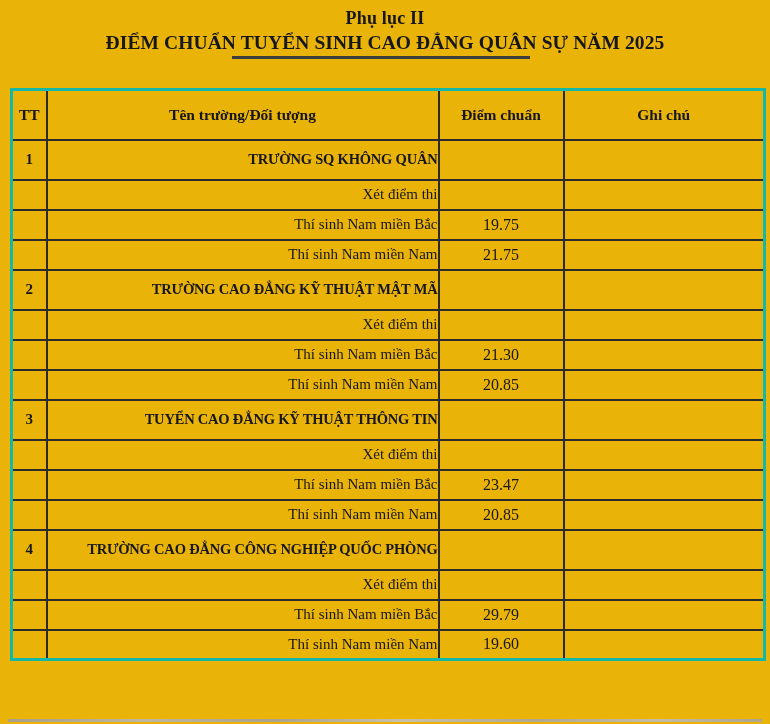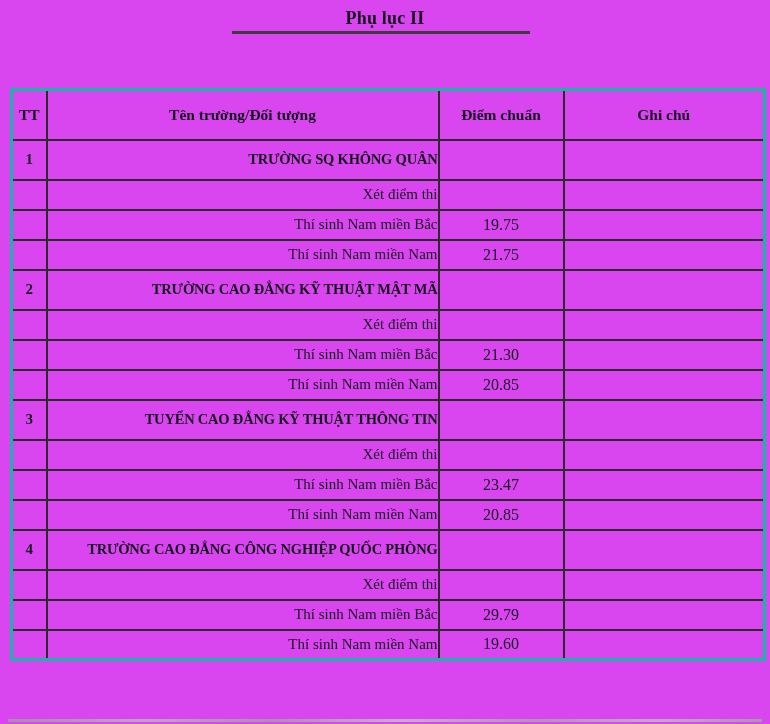--- a/index.html
+++ b/index.html
@@ -4,21 +4,21 @@
 <style>
   html, body {
     margin: 0;
     padding: 0;
     background: #ffffff;
   }
   .page {
     position: relative;
     width: 770px;
     height: 724px;
-    background: #d946ef;
+    background: #eab308;
     font-family: "Liberation Serif", "DejaVu Serif", serif;
     color: #16161e;
     overflow: hidden;
   }
   .title-block {
     position: absolute;
     top: 8px;
     left: 0;
     width: 770px;
     text-align: center;
@@ -106,20 +106,21 @@
     opacity: 0.85;
   }
 </style>
 </head>
 <body>
 
 <div class="page">
 
   <div class="title-block">
     <div class="title-line1">Phụ lục II</div>
+    <div class="title-line2">ĐIỂM CHUẨN TUYỂN SINH CAO ĐẲNG QUÂN SỰ NĂM 2025</div>
     <div class="title-underline"></div>
   </div>
 
   <table class="scores">
     <colgroup>
       <col style="width:35px">
       <col style="width:392px">
       <col style="width:125px">
       <col style="width:201px">
     </colgroup>

